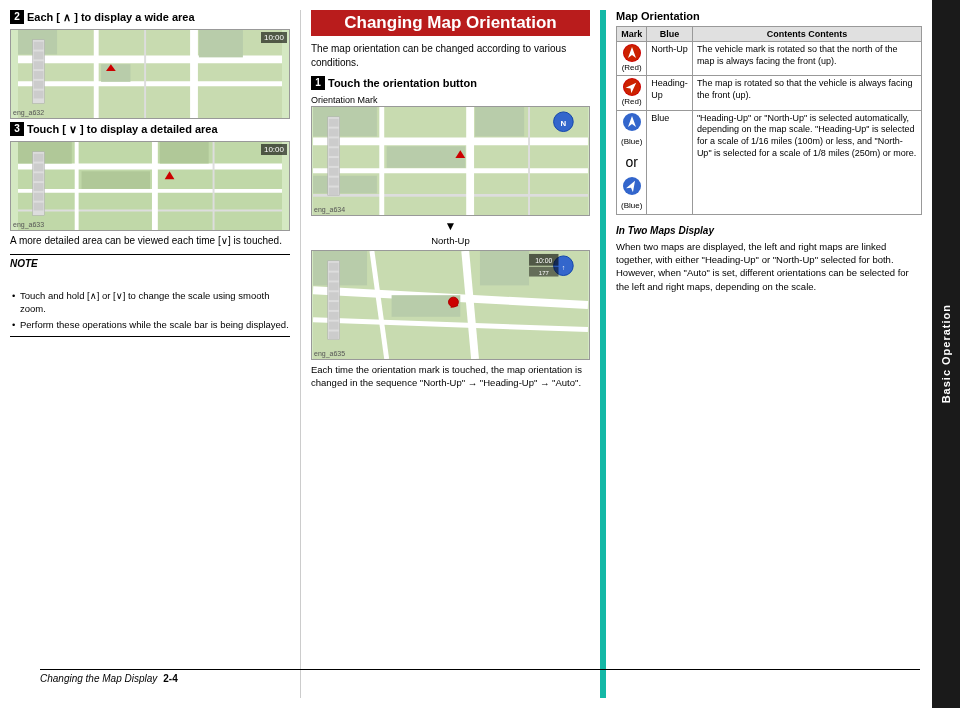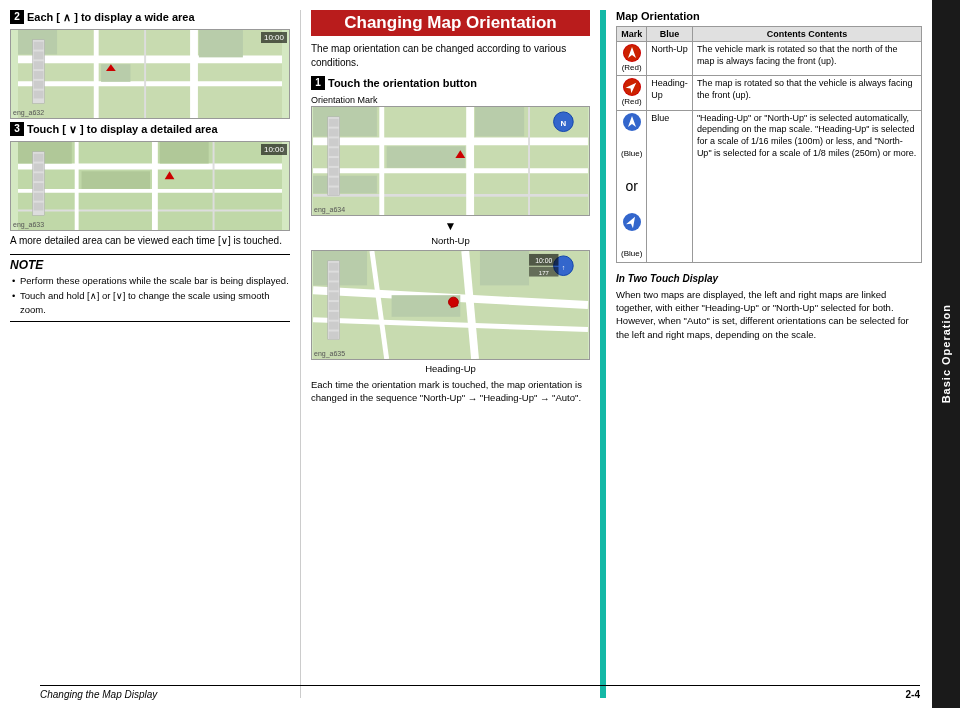--- a/index.html
+++ b/index.html
@@ -129,24 +129,24 @@
     }
 
     .note-box {
       border-top: 1px solid #000;
       border-bottom: 1px solid #000;
       padding: 3px 0;
       margin-top: 6px;
     }
 
     .note-title {
-      font-size: 12px;
+      font-size: 10px;
       font-weight: bold;
       font-style: italic;
-      margin-bottom: 2px;
+      margin-bottom: 20px;
     }
 
     .note-item {
       font-size: 9.5px;
       line-height: 1.4;
       padding-left: 10px;
       position: relative;
       margin-bottom: 2px;
     }
 
@@ -248,25 +248,24 @@
     }
 
     .in-two-maps-text {
       font-size: 9.5px;
       line-height: 1.4;
     }
 
     
     .page-footer {
       position: absolute;
-      bottom: 8px;
+      bottom: 24px;
       right: 40px;
       left: 40px;
       display: flex;
-      justify-content: space-between;
       align-items: center;
       border-top: 1px solid #000;
       padding-top: 3px;
       gap: 6px;
     }
 
     .footer-text {
       font-size: 10px;
       font-style: italic;
     }
@@ -356,22 +355,22 @@
           <rect x="16" y="62" width="10" height="8" fill="#ccc"></rect>
         </svg>
         <div class="map-timestamp">10:00</div>
         <div class="map-id">eng_a633</div>
       </div>
 
       <div class="body-text">A more detailed area can be viewed each time [∨] is touched.</div>
 
       <div class="note-box">
         <div class="note-title">NOTE</div>
+        <div class="note-item">Touch and hold [∧] or [∨] to change the scale using smooth zoom.</div>
         <div class="note-item">Perform these operations while the scale bar is being displayed.</div>
-        <div class="note-item">Touch and hold [∧] or [∨] to change the scale using smooth zoom.</div>
       </div>
 
     </div>
 
     <div class="mid-col">
 
       <div class="orient-header">Changing Map Orientation</div>
 
       <div class="body-text">The map orientation can be changed according to various conditions.</div>
 
@@ -443,21 +442,20 @@
           <rect x="16" y="82" width="10" height="8" fill="#ccc"></rect>
 
           <rect x="220" y="3" width="30" height="12" fill="rgba(0,0,0,0.6)"></rect>
           <text x="235" y="12" text-anchor="middle" fill="#fff" font-size="7">10:00</text>
           <rect x="220" y="16" width="30" height="10" fill="rgba(0,0,0,0.5)"></rect>
           <text x="235" y="24" text-anchor="middle" fill="#fff" font-size="6">177</text>
         </svg>
         <div class="map-id">eng_a635</div>
       </div>
 
-      <div class="caption">Heading-Up</div>
 
       <div class="sequence-text">Each time the orientation mark is touched, the map orientation is changed in the sequence "North-Up" → "Heading-Up" → "Auto".</div>
 
     </div>
 
     <div class="right-col">
 
       <div class="map-orient-title">Map Orientation</div>
 
       <table class="orient-table">
@@ -497,21 +495,21 @@
                 </div>
                 <span style="font-size:8px;">(Red)</span>
               </div>
             </td>
             <td>Heading-<br>Up</td>
             <td>The map is rotated so that the vehicle is always facing the front (up).</td>
           </tr>
 
           <tr>
             <td class="mark-cell">
-              <div style="display:flex; flex-direction:column; align-items:center; gap:18px;">
+              <div style="display:flex; flex-direction:column; align-items:center; gap:6px;">
                 <div class="mark-icon mark-blue">
                   <svg width="18" height="18" viewBox="0 0 18 18">
                       <circle cx="9" cy="9" r="8" fill="#3366cc"></circle>
                       <polygon points="9,3 13,14 9,11 5,14" fill="#fff"></polygon>
                     </svg>
                 </div>
                 <span style="font-size:8px;">(Blue)</span>
                 <span style="font-size:14px;">or</span>
                 <div class="mark-icon mark-blue">
                   <svg width="18" height="18" viewBox="0 0 18 18">
@@ -522,21 +520,21 @@
                 <span style="font-size:8px;">(Blue)</span>
               </div>
             </td>
             <td>Blue</td>
             <td>"Heading-Up" or "North-Up" is selected automatically, depending on the map scale. "Heading-Up" is selected for a scale of 1/16 miles (100m) or less, and "North-Up" is selected for a scale of 1/8 miles (250m) or more.</td>
           </tr>
         </tbody>
       </table>
 
       <div class="in-two-maps">
-        <div class="in-two-maps-title">In Two Touch Display</div>
+        <div class="in-two-maps-title">In Two Maps Display</div>
         <div class="in-two-maps-text">When two maps are displayed, the left and right maps are linked together, with either "Heading-Up" or "North-Up" selected for both. However, when "Auto" is set, different orientations can be selected for the left and right maps, depending on the scale.</div>
       </div>
 
     </div>
 
   </div>
 
   <div class="sidebar">
     <span class="sidebar-text">Basic Operation</span>
   </div>

